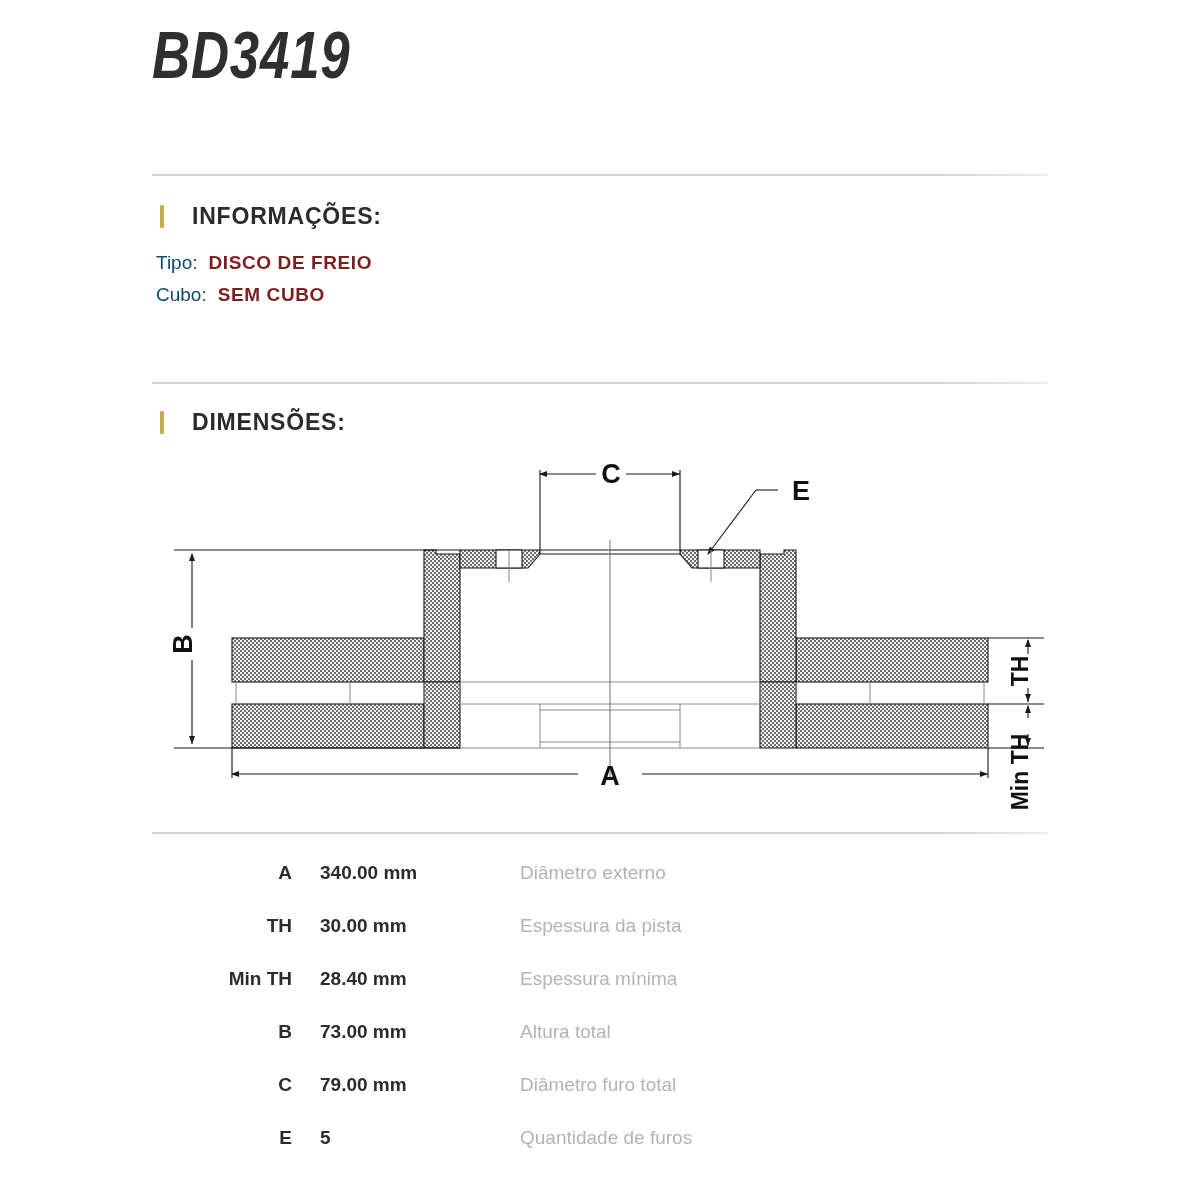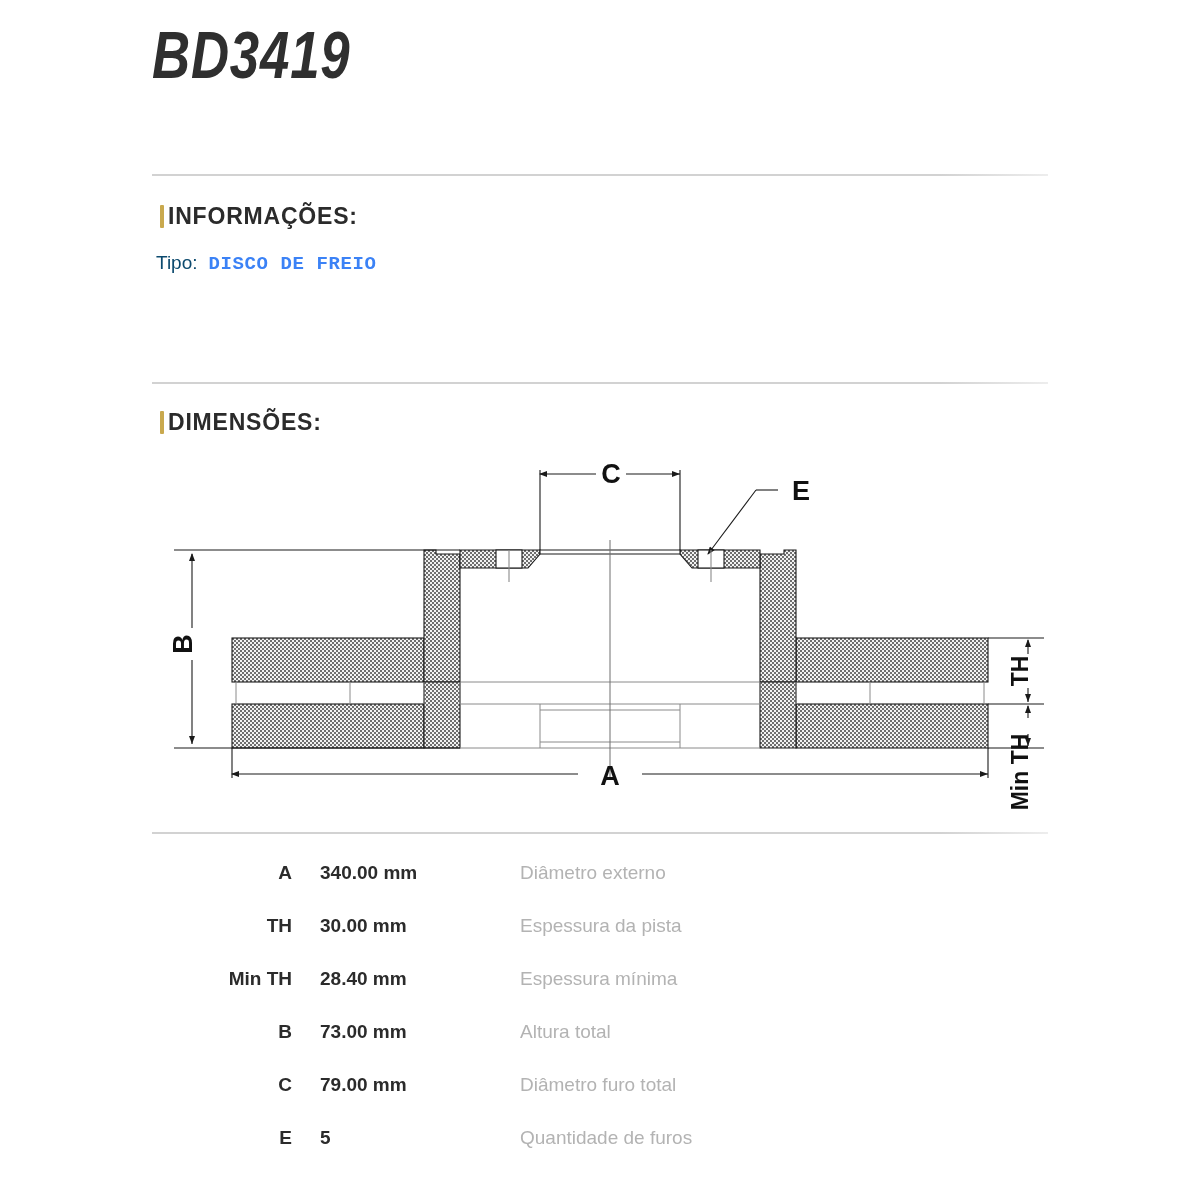--- a/index.html
+++ b/index.html
@@ -35,38 +35,38 @@
     left:152px; width:896px; height:2px;
     background:linear-gradient(to right,#d2d2d2 0%, #d2d2d2 88%, #ededed 100%);
   }
   .div1 { top:174px; }
   .div2 { top:382px; }
   .div3 { top:832px; }
 
   
   .sec-head {
     position:absolute;
-    display:flex; align-items:center; gap:4px;
+    display:flex; align-items:center; gap:28px;
     white-space:nowrap;
   }
   .sec-bar { width:4px; height:23px; background:#c9a94e; border-radius:1px; }
   .sec-title {
     font-size:23px; font-weight:bold; color:#2b2b2b;
     letter-spacing:.8px;
   }
   .head-info { left:160px; top:203px; }
   .head-dim  { left:160px; top:409px; }
 
   
   .info-list { position:absolute; left:156px; top:252px; }
   .info-row { display:flex; align-items:baseline; height:32px; white-space:nowrap; }
   .info-label { font-size:19px; color:#0c4a6e; font-weight:normal; }
   .info-value {
-    font-size:19px; color:#3b82f6; font-weight:bold;
-    letter-spacing:.6px; margin-left:11px;font-family:Liberation Mono, monospace;
+    font-size:19px; color:#7f1d1d; font-weight:bold;
+    letter-spacing:.6px; margin-left:11px;
   }
 
   
   .drawing { position:absolute; left:160px; top:442px; width:900px; height:385px; }
   .drawing svg { display:block; }
 
   
   .dim-table { position:absolute; left:180px; top:862px; width:820px; }
   .dim-row { display:flex; align-items:baseline; height:53px; }
   .dim-sym {
@@ -97,20 +97,24 @@
 
   <div class="sec-head head-info">
     <span class="sec-bar"></span>
     <span class="sec-title">INFORMAÇÕES:</span>
   </div>
 
   <div class="info-list">
     <div class="info-row">
       <span class="info-label">Tipo:</span>
       <span class="info-value">DISCO DE FREIO</span>
+    </div>
+    <div class="info-row">
+      <span class="info-label">Cubo:</span>
+      <span class="info-value">SEM CUBO</span>
     </div>
   </div>
 
   <div class="divider div2"></div>
 
   <div class="sec-head head-dim">
     <span class="sec-bar"></span>
     <span class="sec-title">DIMENSÕES:</span>
   </div>
 

